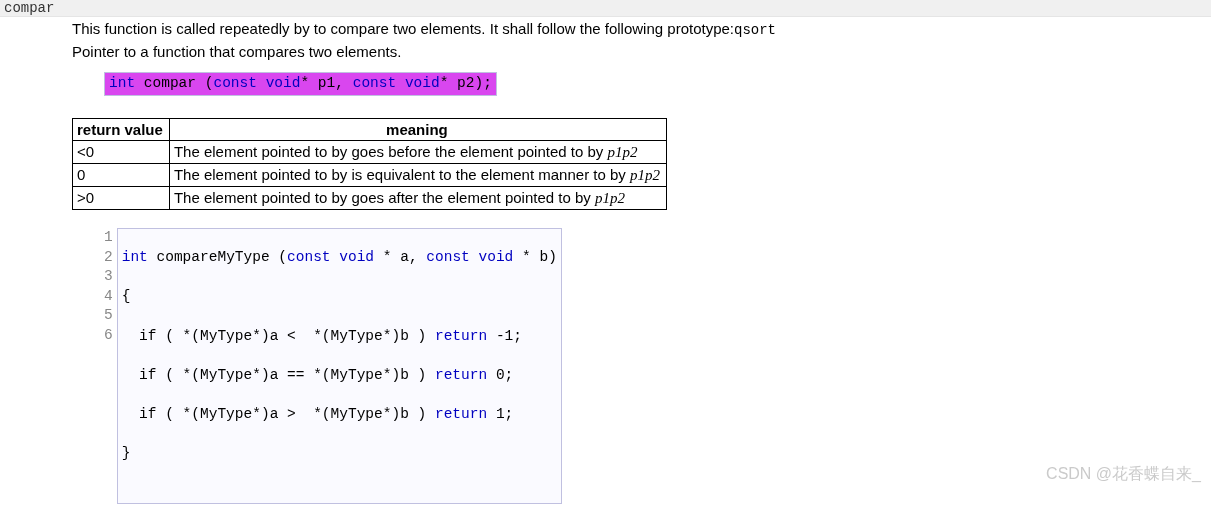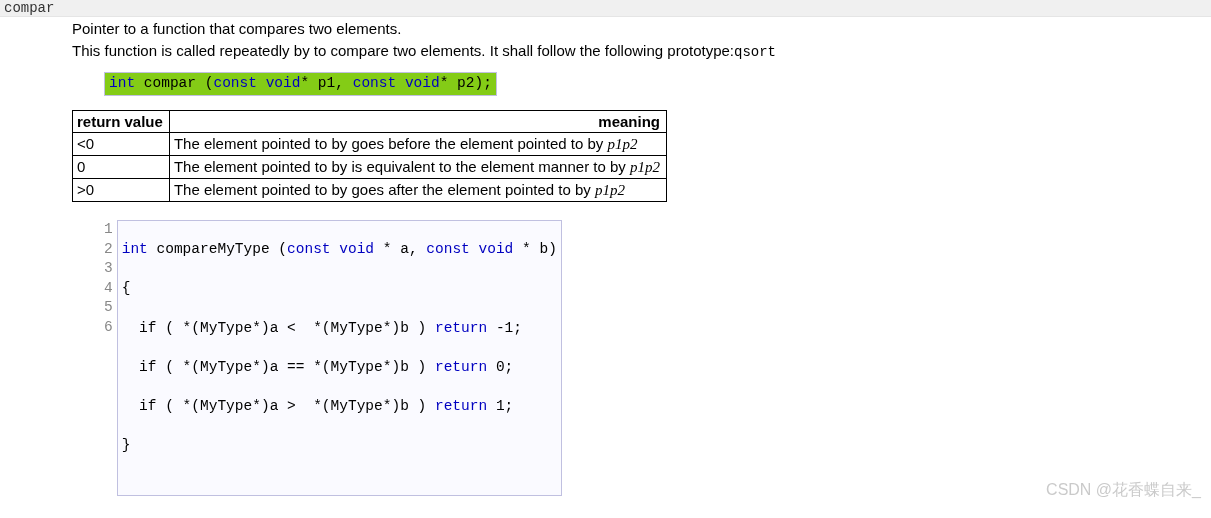--- a/index.html
+++ b/index.html
@@ -17,43 +17,43 @@
   .content {
     padding: 0 4px 10px 72px;
   }
 
   .para { line-height: 1.35; margin-top: 2px; }
 
   .mono-inline { font-family: "Courier New", monospace; font-size: 14px; }
 
   .codebox {
     border: 1px solid #c0c0e0;
-    background: #84cc16;
+    background: #d946ef;
     display: inline-block;
     font-family: "Courier New", monospace;
     font-size: 14.5px;
     padding: 1px 4px;
     margin: 10px 0 10px 32px;
     line-height: 1.35;
   }
   .kw { color: #0000c0; }
 
   .tbl {
     border-collapse: collapse;
-    margin-top: 4px;
+    margin-top: 12px;
     font-size: 15px;
     border-radius: 10px;
   }
   .tbl th, .tbl td {
     border: 1px solid #000;
     padding: 0 6px 0 4px;
     text-align: left;
     line-height: 1.4;
   }
-  .tbl th { font-weight: bold; text-align: right; }
+  .tbl th { font-weight: bold; text-align: center; }
   .tbl th.retval { text-align: left; }
   .ital { font-style: italic; font-family: Liberation Serif, serif; }
 
   .func-em { font-style: italic; }
 
   .codeblock-wrap {
     display: inline-block;
     margin: 18px 0 0 32px;
     font-family: "Courier New", monospace;
     font-size: 14.5px;
@@ -71,38 +71,38 @@
     background: #fafaff;
     padding: 0 4px;
     white-space: pre;
     line-height: 1.35;
   }
   .gutter div, .codecell div { line-height: 1.35; height: 1.35em; }
 
   .watermark {
     position: absolute;
     right: 10px;
-    top: 480px;
+    top: 464px;
     font-size: 16px;
     color: rgba(150,150,150,0.5);
     font-family: Arial, sans-serif;
     pointer-events: none;
   }
 </style>
 </head>
 <body>
 
 <div class="compar-header">compar</div>
 
 <div class="content">
 
-  <div class="para">Pointer to a function that compares two elements.</div>
   <div class="para">
     <span>This function is called repeatedly by to compare two elements. It shall follow the following prototype:</span><span class="mono-inline">qsort</span>
   </div>
+  <div class="para">Pointer to a function that compares two elements.</div>
 
   <div class="codebox">
     <span class="kw">int</span><span> compar (</span><span class="kw">const</span> <span class="kw">void</span><span>* p1, </span><span class="kw">const</span> <span class="kw">void</span><span>* p2);</span>
   </div>
 
 
   <table class="tbl">
     <tbody>
         <tr>
       <th class="retval">return value</th>

